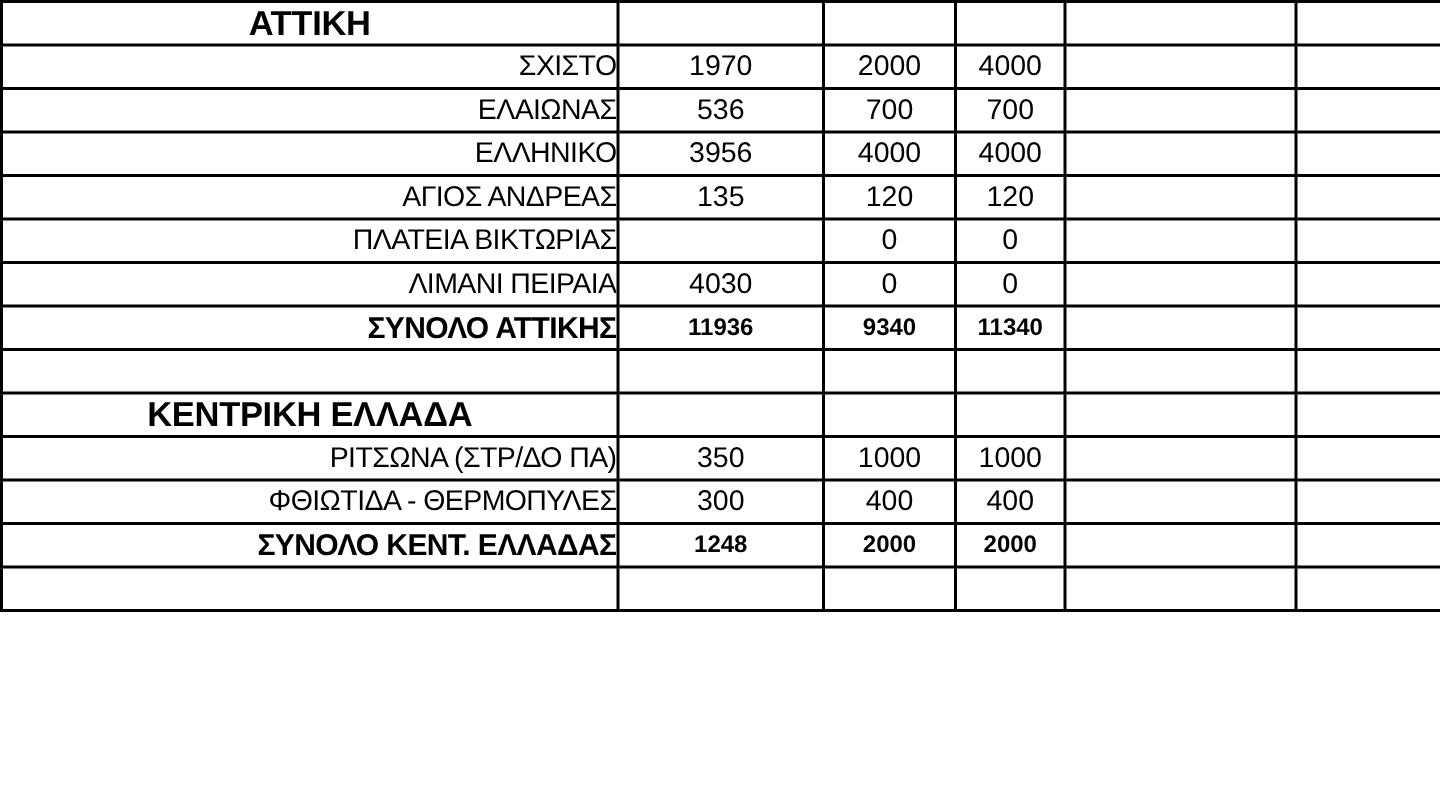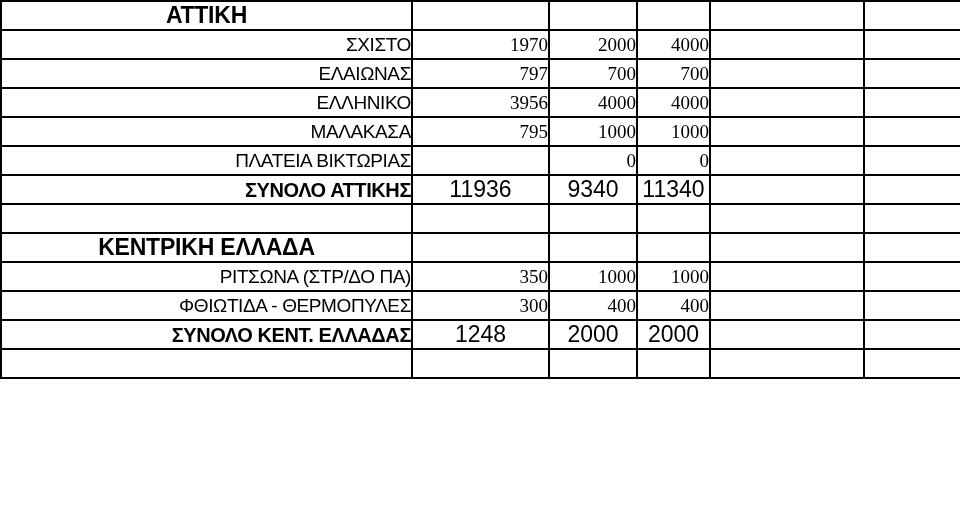--- a/index.html
+++ b/index.html
@@ -25,41 +25,40 @@
     white-space: nowrap;
     line-height: 1;
   }
   td.name-cell {
     text-align: right;
     padding-left: 8px;
     font-size: 19px;
     letter-spacing: -0.4px;
   }
   td.num-cell {
-    text-align: right;
+    text-align: center;
     font-size: 19px;
-    font-family: Liberation Serif, serif;
   }
   td.header-cell {
     text-align: center;
     font-weight: bold;
     font-size: 23px;
     letter-spacing: -0.2px;
   }
   td.total-label-cell {
     text-align: right;
     padding-right: 4px;
     font-weight: bold;
     font-size: 20px;
     letter-spacing: -0.4px;
   }
   td.total-num-cell {
     text-align: center;
-    font-weight: normal;
-    font-size: 23px;
+    font-weight: bold;
+    font-size: 16px;
   }
   tr.section-start td { border-top-width: 3px; }
   tr.total-row td { border-top-width: 3px; border-bottom-width: 3px; }
   tr.spacer-row td { border-top-width: 3px; }
 </style>
 </head>
 <body>
 
 <div id="sheet">
   <table id="grid">
@@ -83,45 +82,53 @@
         <tr>
           <td class="name-cell">ΣΧΙΣΤΟ</td>
           <td class="num-cell">1970</td>
           <td class="num-cell">2000</td>
           <td class="num-cell">4000</td>
           <td></td>
           <td></td>
         </tr>
         <tr>
           <td class="name-cell">ΕΛΑΙΩΝΑΣ</td>
-          <td class="num-cell">797</td>
+          <td class="num-cell">536</td>
           <td class="num-cell">700</td>
           <td class="num-cell">700</td>
           <td></td>
           <td></td>
         </tr>
         <tr>
           <td class="name-cell">ΕΛΛΗΝΙΚΟ</td>
           <td class="num-cell">3956</td>
           <td class="num-cell">4000</td>
           <td class="num-cell">4000</td>
           <td></td>
           <td></td>
         </tr>
         <tr>
-          <td class="name-cell">ΜΑΛΑΚΑΣΑ</td>
-          <td class="num-cell">795</td>
-          <td class="num-cell">1000</td>
-          <td class="num-cell">1000</td>
+          <td class="name-cell">ΑΓΙΟΣ ΑΝΔΡΕΑΣ</td>
+          <td class="num-cell">135</td>
+          <td class="num-cell">120</td>
+          <td class="num-cell">120</td>
           <td></td>
           <td></td>
         </tr>
         <tr>
           <td class="name-cell">ΠΛΑΤΕΙΑ ΒΙΚΤΩΡΙΑΣ</td>
           <td class="num-cell"></td>
+          <td class="num-cell">0</td>
+          <td class="num-cell">0</td>
+          <td></td>
+          <td></td>
+        </tr>
+        <tr>
+          <td class="name-cell">ΛΙΜΑΝΙ ΠΕΙΡΑΙΑ</td>
+          <td class="num-cell">4030</td>
           <td class="num-cell">0</td>
           <td class="num-cell">0</td>
           <td></td>
           <td></td>
         </tr>
         <tr class="total-row">
           <td class="total-label-cell">ΣΥΝΟΛΟ ΑΤΤΙΚΗΣ</td>
           <td class="total-num-cell">11936</td>
           <td class="total-num-cell">9340</td>
           <td class="total-num-cell">11340</td>

